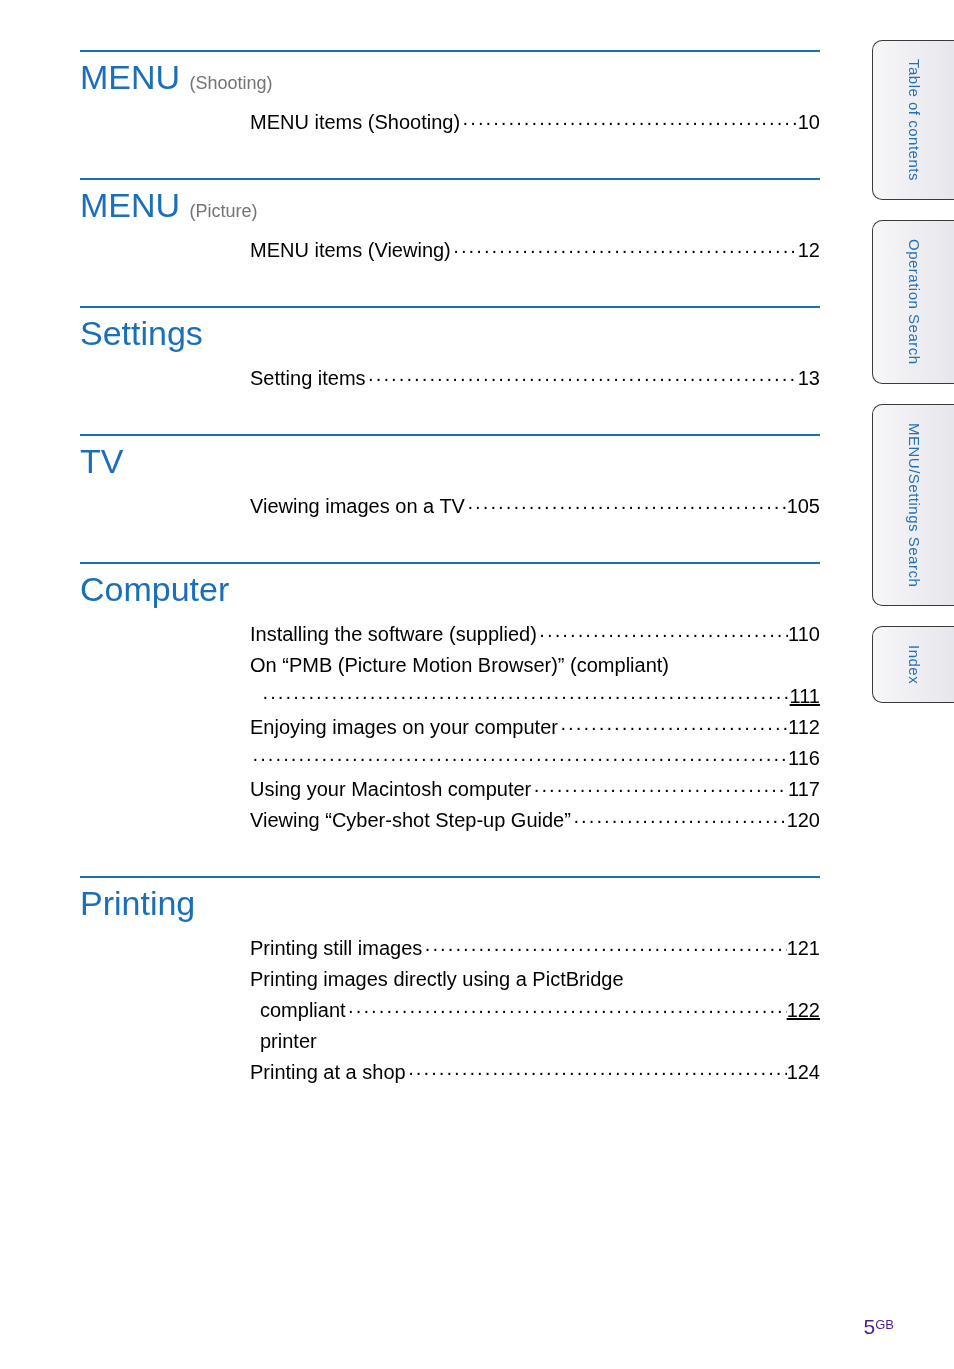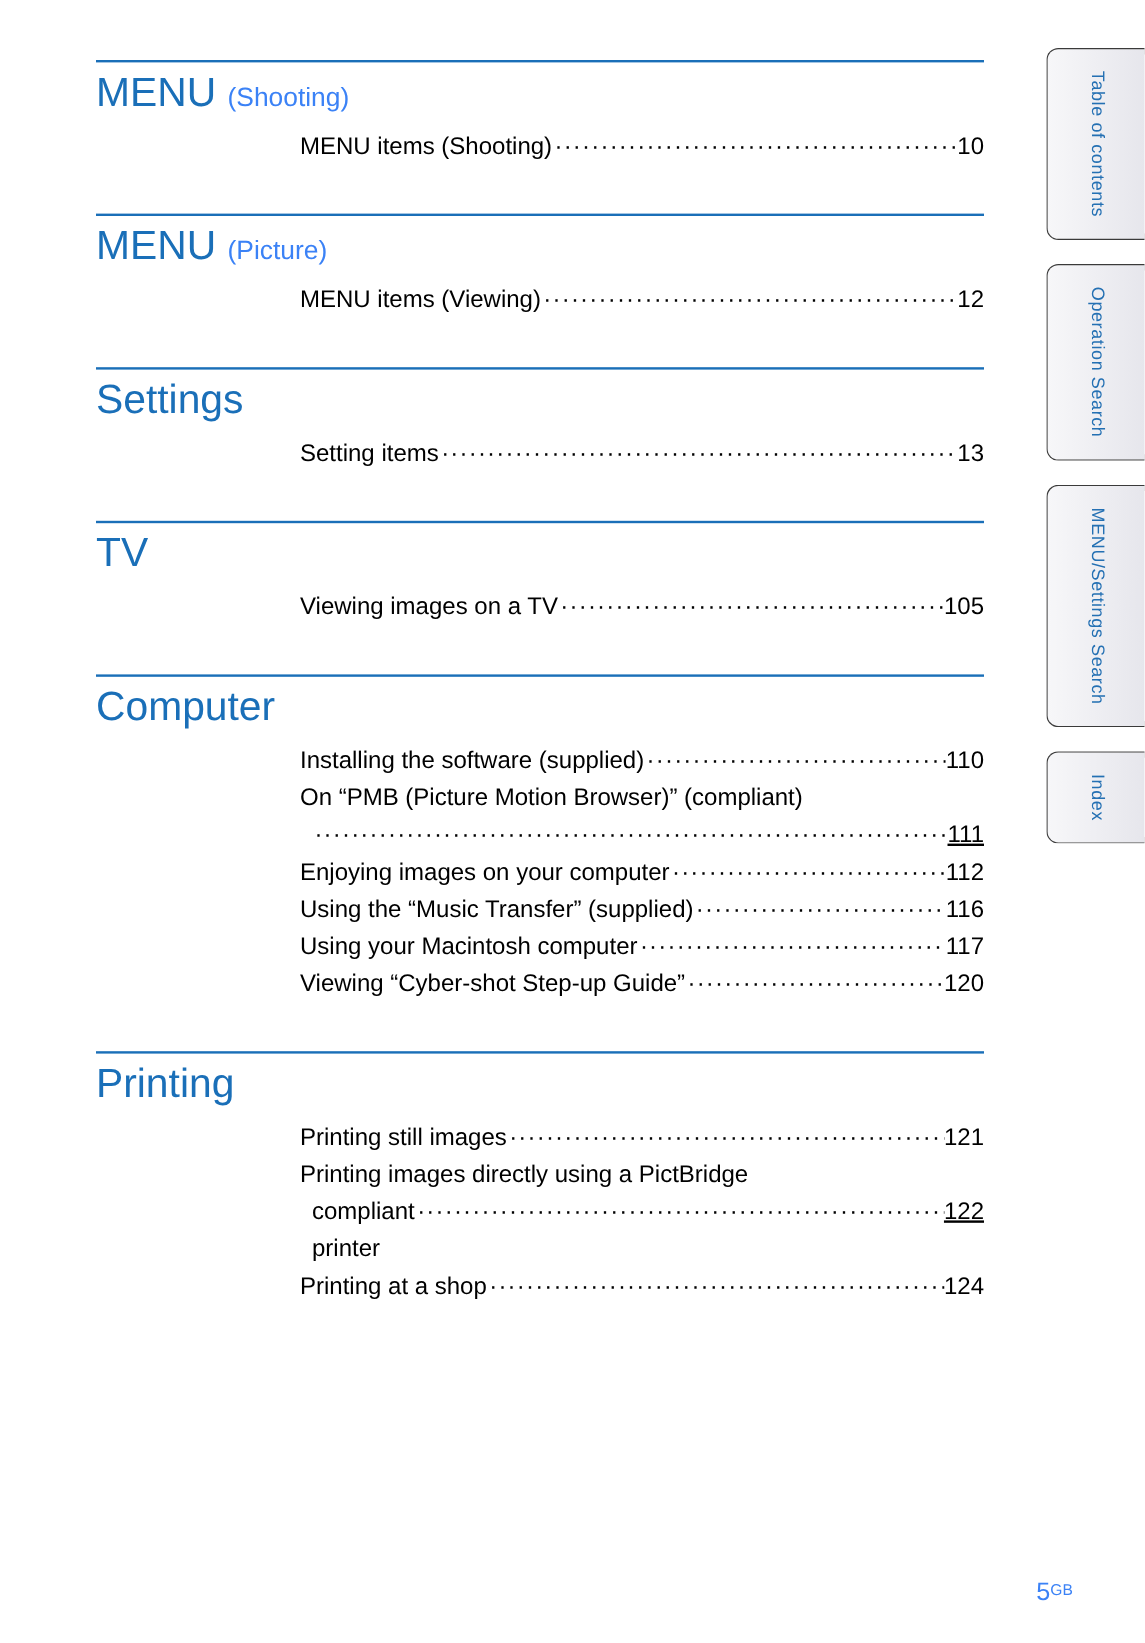--- a/index.html
+++ b/index.html
@@ -23,22 +23,22 @@
       width: 740px;
       margin-bottom: 6px;
     }
     .heading {
       font-size: 34px;
       color: #1a6fb8;
       font-weight: 400;
       margin-bottom: 10px;
     }
     .heading .mode {
-      font-size: 22px;
-      color: #3b82f6;
+      font-size: 18px;
+      color: #737373;
       font-weight: 400;
     }
     .entries {
       padding-left: 170px;
       width: 740px;
     }
     .entry {
       display: flex;
       align-items: baseline;
       font-size: 20px;
@@ -98,21 +98,21 @@
       text-align: center;
       line-height: 1.25;
       letter-spacing: 0.5px;
     }
 
     .footer-page {
       position: absolute;
       right: 60px;
       bottom: 30px;
       font-size: 21px;
-      color: #3b82f6;
+      color: #4c1d95;
     }
     .footer-page .gb {
       font-size: 13px;
       vertical-align: top;
       position: relative;
       top: 2px;
     }
 
     
     
@@ -198,21 +198,20 @@
           <span class="dots"></span>
           <span class="page-num">111</span>
         </div>
       </div>
       <div class="entry">
         <span class="label">Enjoying images on your computer</span>
         <span class="dots"></span>
         <span class="page-num">112</span>
       </div>
       <div class="entry">
-        <span class="label">Using the “Music Transfer” (supplied)</span>
         <span class="dots"></span>
         <span class="page-num">116</span>
       </div>
       <div class="entry">
         <span class="label">Using your Macintosh computer</span>
         <span class="dots"></span>
         <span class="page-num">117</span>
       </div>
       <div class="entry">
         <span class="label">Viewing “Cyber-shot Step-up Guide”</span>

